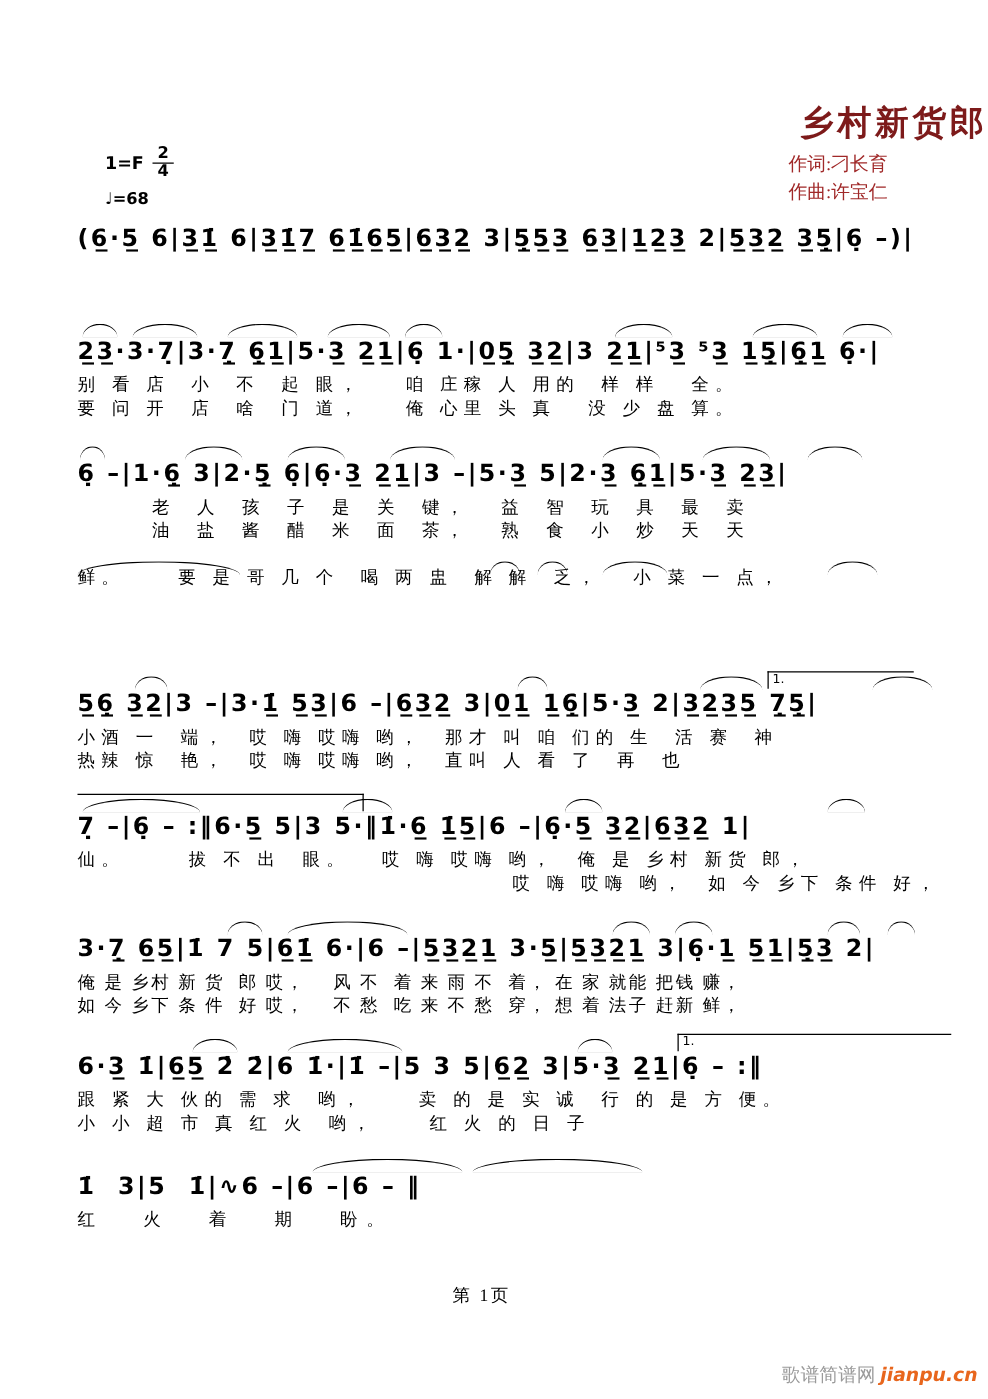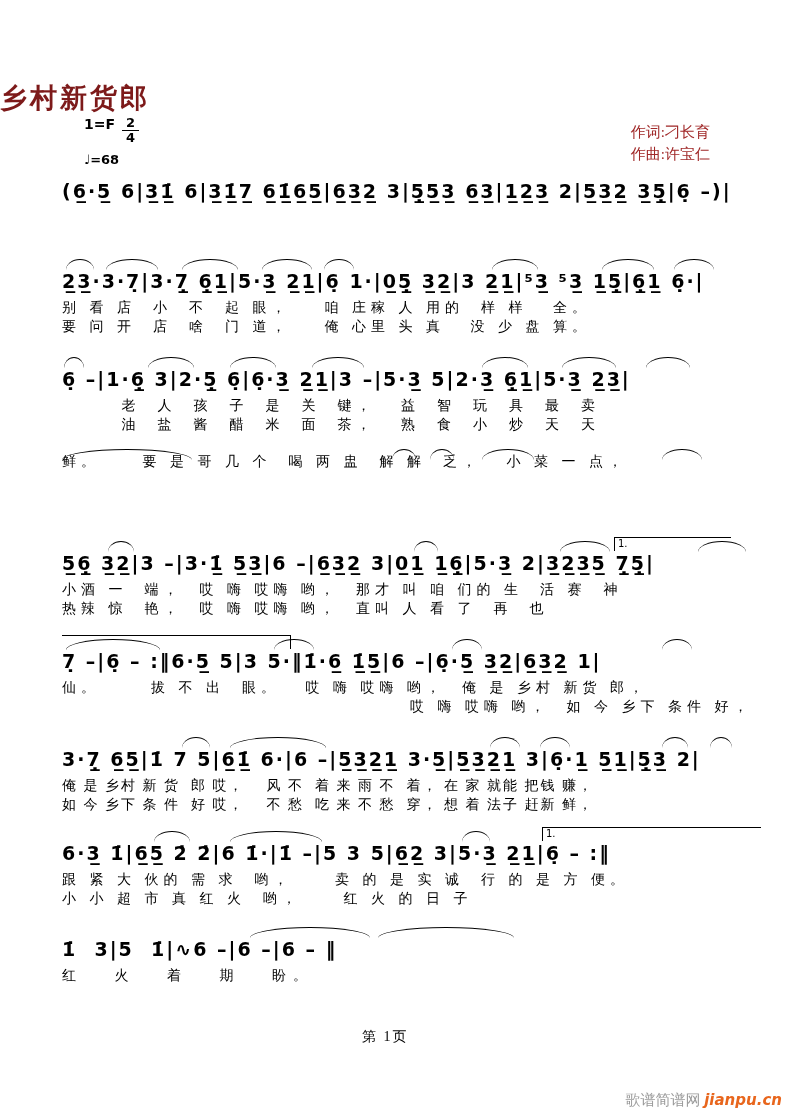--- a/index.html
+++ b/index.html
@@ -2,28 +2,28 @@
 <html style="--title-color: #7d1a1a; --credits-color: #a02828; --site-color: #9a9a9a; --domain-color: #e8661d;"><head>
 <meta charset="utf-8">
 <style>
   html,body{margin:0;padding:0;}
   body{
     width:790px;height:1119px;position:relative;background:#ffffff;
     font-family:"Liberation Serif","DejaVu Serif",serif;color:#000;
     overflow:hidden;
   }
   .title{
-    position:absolute;top:80px;left:0;right:0;text-align:left;
+    position:absolute;top:80px;left:0;right:0;text-align:right;
     font-size:27px;font-weight:bold;letter-spacing:3px;color:var(--title-color,#7d1a1a);
   }
   .keyblock{
     position:absolute;left:84px;top:116px;font-family:"DejaVu Sans",sans-serif;
     font-size:14px;font-weight:bold;
   }
-  .keyline{display:flex;gap:7px;}
+  .keyline{display:flex;align-items:center;gap:7px;}
   .frac{display:inline-flex;flex-direction:column;align-items:center;font-size:13px;line-height:1.1;}
   .frac .num{border-bottom:1px solid #000;padding:0 4px;}
   .frac .den{padding:0 4px;}
   .tempoline{margin-top:6px;font-size:13px;}
   .credits{
     position:absolute;right:80px;top:122px;font-size:15px;line-height:1.45;
     color:var(--credits-color,#a02828);
   }
   .system{position:absolute;left:62px;width:706px;}
   .notes{

